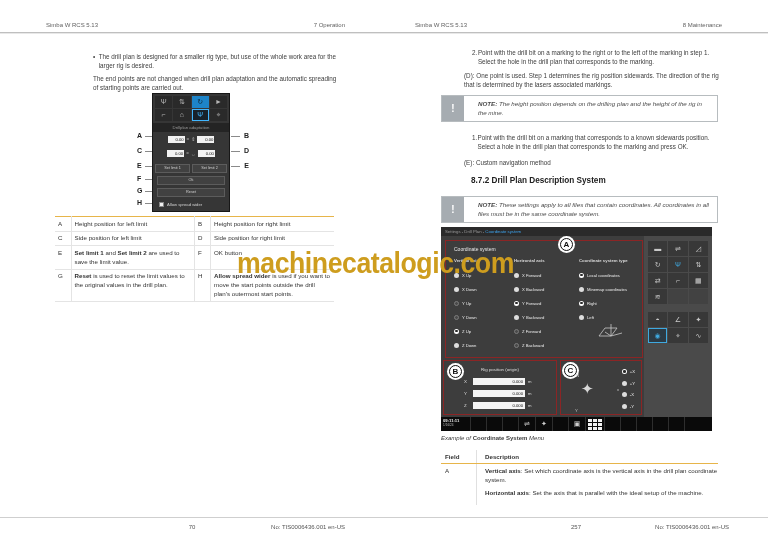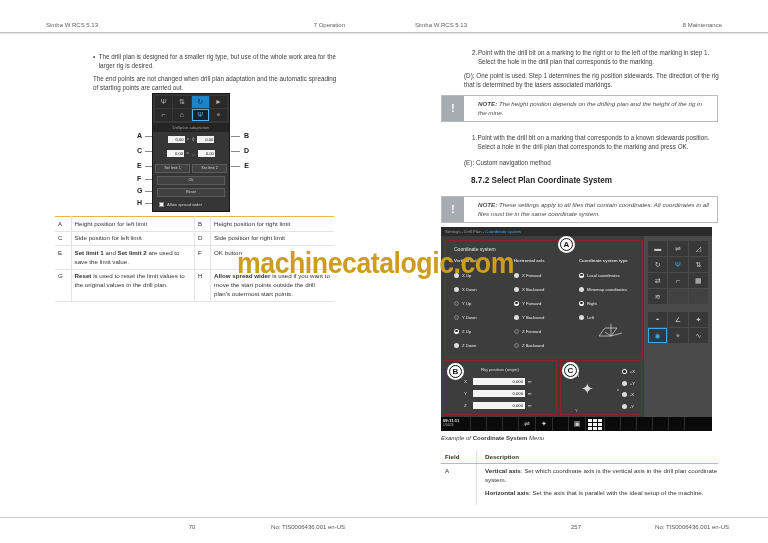--- a/index.html
+++ b/index.html
@@ -254,21 +254,21 @@
       <div class="note-ex">!</div>
       <div class="note-body"><b>NOTE:</b><span> The height position depends on the drilling plan and the height of the rig in the mine.</span></div>
     </div>
 
     <div class="listitem" id="rp-step1">
       <span class="lnum">1.</span>
       <span class="body-text">Point with the drill bit on a marking that corresponds to a known sidewards position. Select a hole in the drill plan that corresponds to the marking and press OK.</span>
     </div>
     <div id="rp-parae" class="body-text">(E): Custom navigation method</div>
 
-    <div id="rp-head">8.7.2 Select Plan Coordinate System</div>
+    <div id="rp-head">8.7.2 Drill Plan Description System</div>
 
     <div class="note" id="note2">
       <div class="note-ex">!</div>
       <div class="note-body"><b>NOTE:</b><span> These settings apply to all files that contain coordinates. All coordinates in all files must be in the same coordinate system.</span></div>
     </div>
 
     <div id="shot">
       <div id="crumb">
         <span>Settings - Drill Plan - </span><span class="cur">Coordinate system</span>
       </div>

